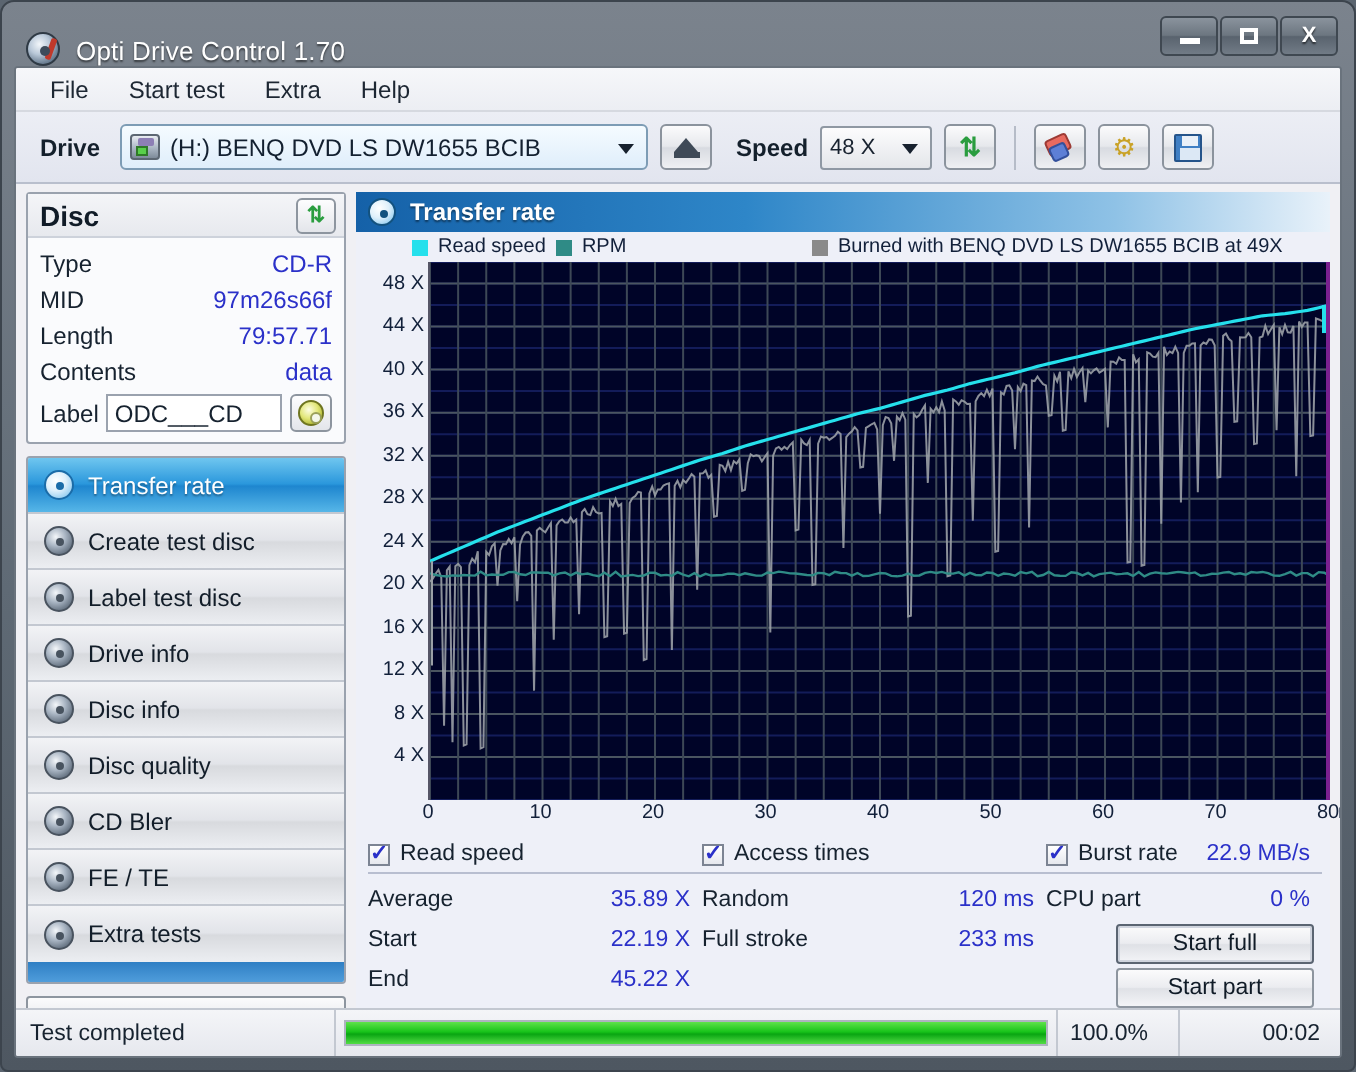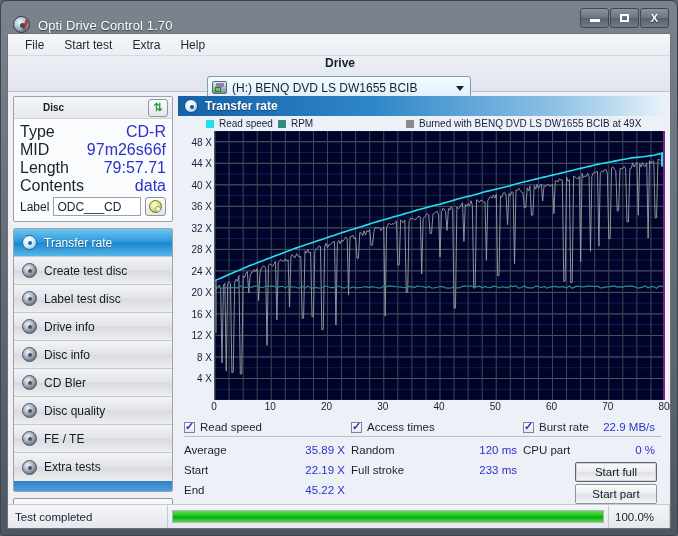--- a/index.html
+++ b/index.html
@@ -60,21 +60,21 @@
     border-bottom:1px solid #d6d9e0; display:flex; align-items:center;
     padding-left:8px; gap:2px;
   }
   .menu-item {
     font-size:12px; color:#1d2733; padding:3px 9px; border-radius:2px;
   }
   
   #toolbar {
     height:36px; background:linear-gradient(180deg,#eceef5 0%,#e2e5ef 100%);
     border-bottom:1px solid #b9bfcd;
-    display:flex; align-items:center; padding:0 6px; gap:6px;flex-direction:column;
+    display:flex; align-items:center; padding:0 6px; gap:6px;
   }
   .tb-label { font-size:12px; font-weight:bold; color:#14202c; }
   #drive-combo {
     flex:0 0 auto; width:264px; height:23px;
     background:linear-gradient(180deg,#f5fbff,#dfeefb);
     border:1px solid #7d9cb5; border-radius:3px;
     display:flex; align-items:center; padding:0 4px; gap:5px;
     position:relative;
   }
   .drive-ico {
@@ -123,28 +123,28 @@
   
   #left { width:168px; flex:0 0 auto; padding:4px 3px 0 5px; }
   .panel {
     border:1px solid #9aa2ae; background:#fafbfd; border-radius:2px;
   }
   .panel-head {
     height:22px; display:flex; align-items:center; justify-content:space-between;
     background:linear-gradient(180deg,#f4f5f8,#e7e9ee);
     border-bottom:1px solid #cdd2db; padding:0 4px 0 6px;
   }
-  .panel-head span.t { font-size:10px; font-weight:bold; color:#101b27;margin-left:23px; }
+  .panel-head span.t { font-size:14px; font-weight:bold; color:#101b27; }
   .mini-btn {
     width:20px;height:18px;border:1px solid #8d959f;border-radius:3px;
     background:linear-gradient(180deg,#fdfdfe,#e3e5ea);
     display:flex;align-items:center;justify-content:center;font-size:11px;color:#2a9d3f;font-weight:bold;
   }
   .disc-rows { padding:4px 6px 5px 6px; }
-  .drow { display:flex; justify-content:space-between; font-size:16px; line-height:16px; padding:1px 0; }
+  .drow { display:flex; justify-content:space-between; font-size:12px; line-height:16px; padding:1px 0; }
   .drow .k { color:#16222f; }
   .drow .v { color:#2b31c9; }
   .label-row { display:flex; align-items:center; gap:4px; padding-top:2px; }
   .label-row .k { font-size:12px; color:#16222f; }
   #label-input {
     flex:1; height:19px; border:1px solid #9aa2ae; background:#ffffff;
     font-size:12px; color:#16222f; padding:0 3px; display:flex; align-items:center;
   }
   .disc-mini {
     width:21px;height:19px;border:1px solid #8d959f;border-radius:3px;
@@ -233,21 +233,21 @@
   }
   .chk-row .lbl { color:#16222f; }
   .chk-row .val { margin-left:auto; color:#2b31c9; padding-right:6px;}
   .srow { display:flex; line-height:20px; }
   .srow .k { color:#16222f; }
   .srow .v { margin-left:auto; color:#2b31c9; padding-right:6px; }
   .sbtn {
     height:20px; margin-top:2px; border:1px solid #8d959f; border-radius:2px;
     background:linear-gradient(180deg,#fbfbfc 0%,#ebecf0 48%,#dfe1e6 52%,#f3f4f7 100%);
     display:flex; align-items:center; justify-content:center;
-    font-size:11.5px; color:#101b27; width:82px; margin-left:auto; margin-right:4px;
+    font-size:11.5px; color:#101b27; width:99px; margin-left:auto; margin-right:4px;
   }
   .sbtn.primary { border:1px solid #5a6472; box-shadow:0 0 0 1px #cfd4de inset; }
   
   #statusbar {
     position:absolute; left:0; bottom:0; right:0; height:24px;
     background:linear-gradient(180deg,#f4f5f8,#e6e8ee);
     border-top:1px solid #c3c8d1; display:flex; align-items:flex-start;
   }
   #sb-text { width:160px; font-size:11.5px; color:#16222f; padding-left:7px;
     border-right:1px solid #c3c8d1; height:100%; display:flex; align-items:center; }
@@ -379,25 +379,25 @@
           <div class="nav-item">
             <span class="nav-ico"></span>
             <span>Drive info</span>
           </div>
           <div class="nav-item">
             <span class="nav-ico"></span>
             <span>Disc info</span>
           </div>
           <div class="nav-item">
             <span class="nav-ico"></span>
+            <span>Disc quality</span>
+          </div>
+          <div class="nav-item">
+            <span class="nav-ico"></span>
             <span>CD Bler</span>
-          </div>
-          <div class="nav-item">
-            <span class="nav-ico"></span>
-            <span>Disc quality</span>
           </div>
           <div class="nav-item">
             <span class="nav-ico"></span>
             <span>FE / TE</span>
           </div>
           <div class="nav-item" style="border-bottom:none;">
             <span class="nav-ico"></span>
             <span>Extra tests</span>
           </div>
           <div id="nav-filler"></div>
@@ -586,16 +586,17 @@
     </div>
 
     <div id="statusbar">
       <div id="sb-text">Test completed</div>
       <div id="sb-bar-cell">
         <div id="sb-bar">
           <div id="sb-fill" style="width: 100%;"></div>
         </div>
       </div>
       <div id="sb-pct">100.0%</div>
+      <div id="sb-time">00:02</div>
     </div>
 
   </div>
 </div>
 
 </body></html>

